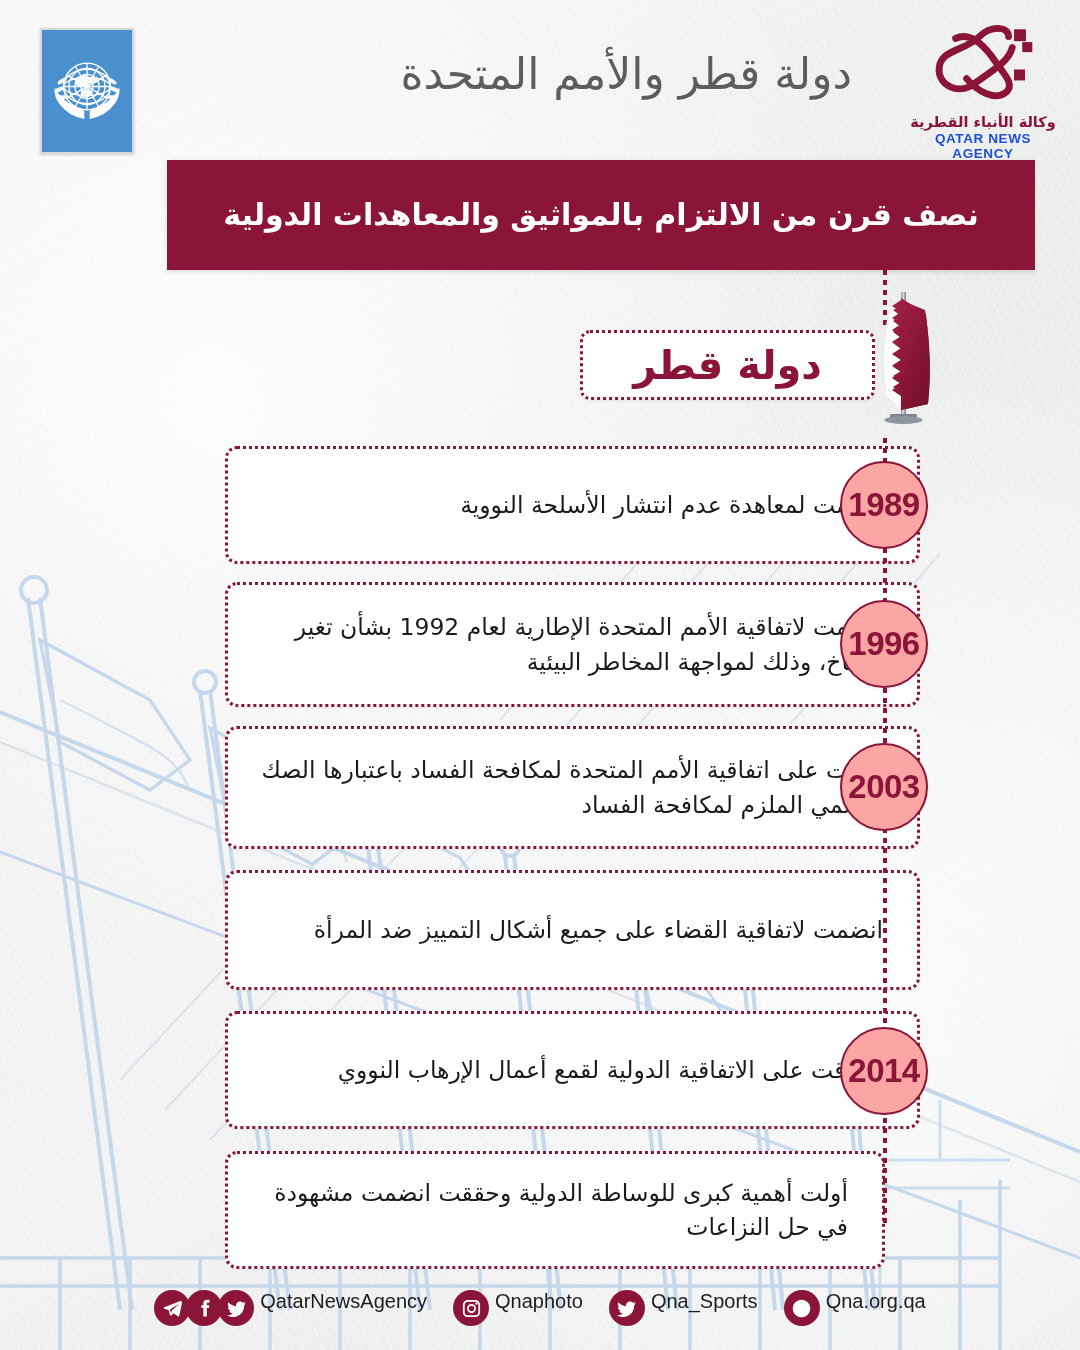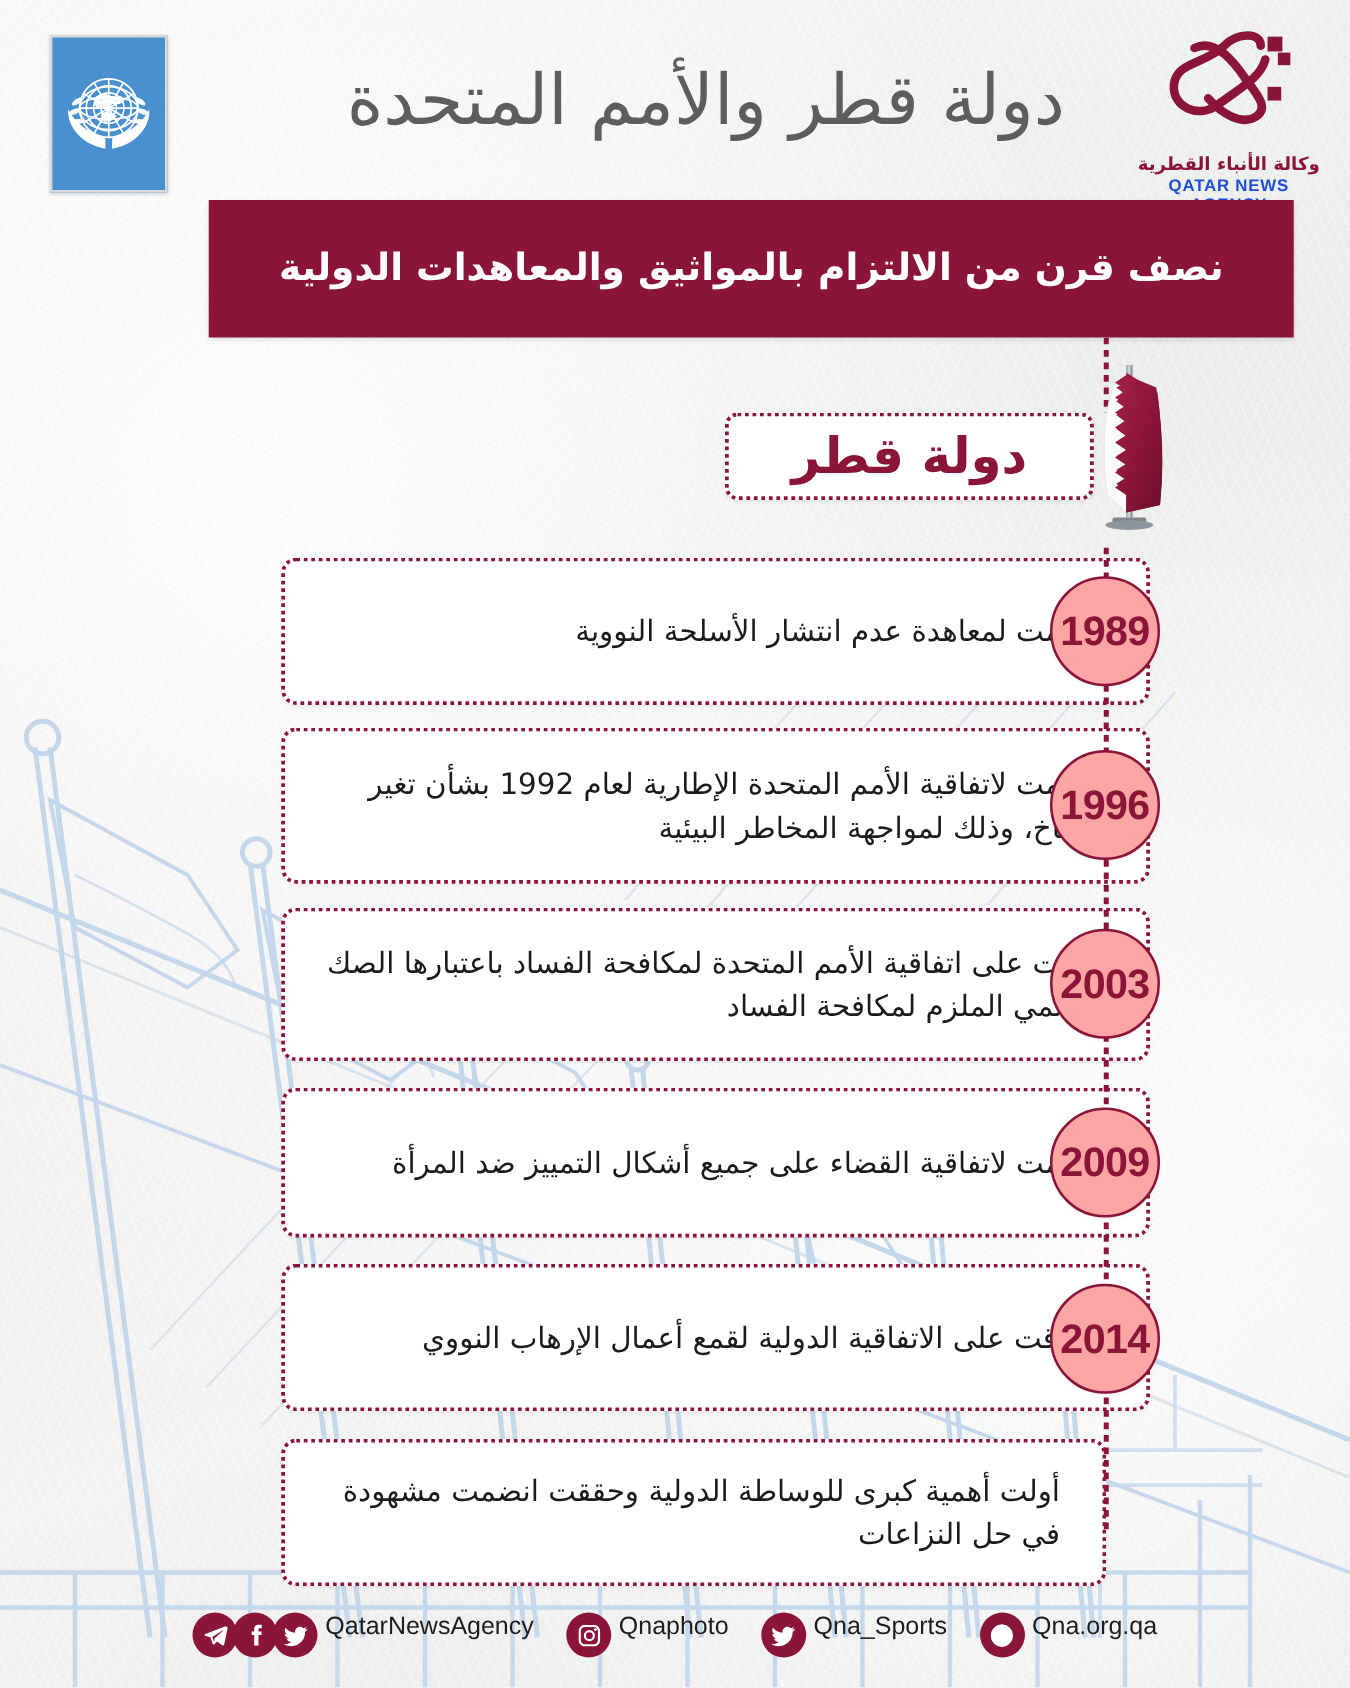--- a/index.html
+++ b/index.html
@@ -38,28 +38,28 @@
 
   #un-flag{
     position:absolute; left:40px; top:28px; width:94px; height:126px;
     background:#4a90cf; border:2px solid #d8dad8;
     box-shadow:0 1px 3px rgba(0,0,0,.18);
   }
   #un-flag svg{ width:100%; height:100%; display:block; }
 
   #page-title{
     position:absolute; right:228px; top:48px;
-    font-size:56px; font-weight:400; color:#5b5d5f;
+    font-size:44px; font-weight:400; color:#5b5d5f;
     letter-spacing:0px; white-space:nowrap;
     text-shadow:0 1px 1px rgba(255,255,255,.8);
   }
 
   #qna-logo{ position:absolute; right:22px; top:22px; width:150px; height:132px; text-align:center; }
   #qna-mark{ width:110px; height:84px; margin:0 auto; display:block; }
-  #qna-ar{ font-size:14.5px; color:#8a1538; font-weight:700; margin-top:18px; letter-spacing:.2px; }
+  #qna-ar{ font-size:14.5px; color:#8a1538; font-weight:700; margin-top:8px; letter-spacing:.2px; }
   #qna-en{ font-size:13.5px; color:#1d4ed8; font-weight:700; letter-spacing:.6px; margin-top:1px;
            font-family:"Liberation Sans",sans-serif; direction:ltr; }
 
   
   #banner{
     position:absolute; left:167px; top:160px; width:868px; height:110px;
     background:#8a1538; z-index:6;
     display:flex; align-items:center; justify-content:center;
     box-shadow:0 2px 5px rgba(0,0,0,.13);
   }
@@ -358,23 +358,20 @@
     </div>
     <div class="tl-circle" style="top:20px; right:152px;">
       <span class="tl-year">2003</span>
     </div>
   </div>
 
   <div class="tl-row" style="height:140px;">
     <div class="tl-box" style="top:5px; right:160px; width:695px; height:120px;">
       <div class="tl-text">انضمت لاتفاقية القضاء على جميع أشكال التمييز ضد المرأة</div>
     </div>
-    <div class="tl-circle" style="top:21px; right:152px;">
-      <span class="tl-year">2009</span>
-    </div>
   </div>
 
   <div class="tl-row" style="height:140px;">
     <div class="tl-box" style="top:6px; right:160px; width:695px; height:118px;">
       <div class="tl-text">صادقت على الاتفاقية الدولية لقمع أعمال الإرهاب النووي</div>
     </div>
     <div class="tl-circle" style="top:22px; right:152px;align-items:center;">
       <span class="tl-year">2014</span>
     </div>
   </div>

